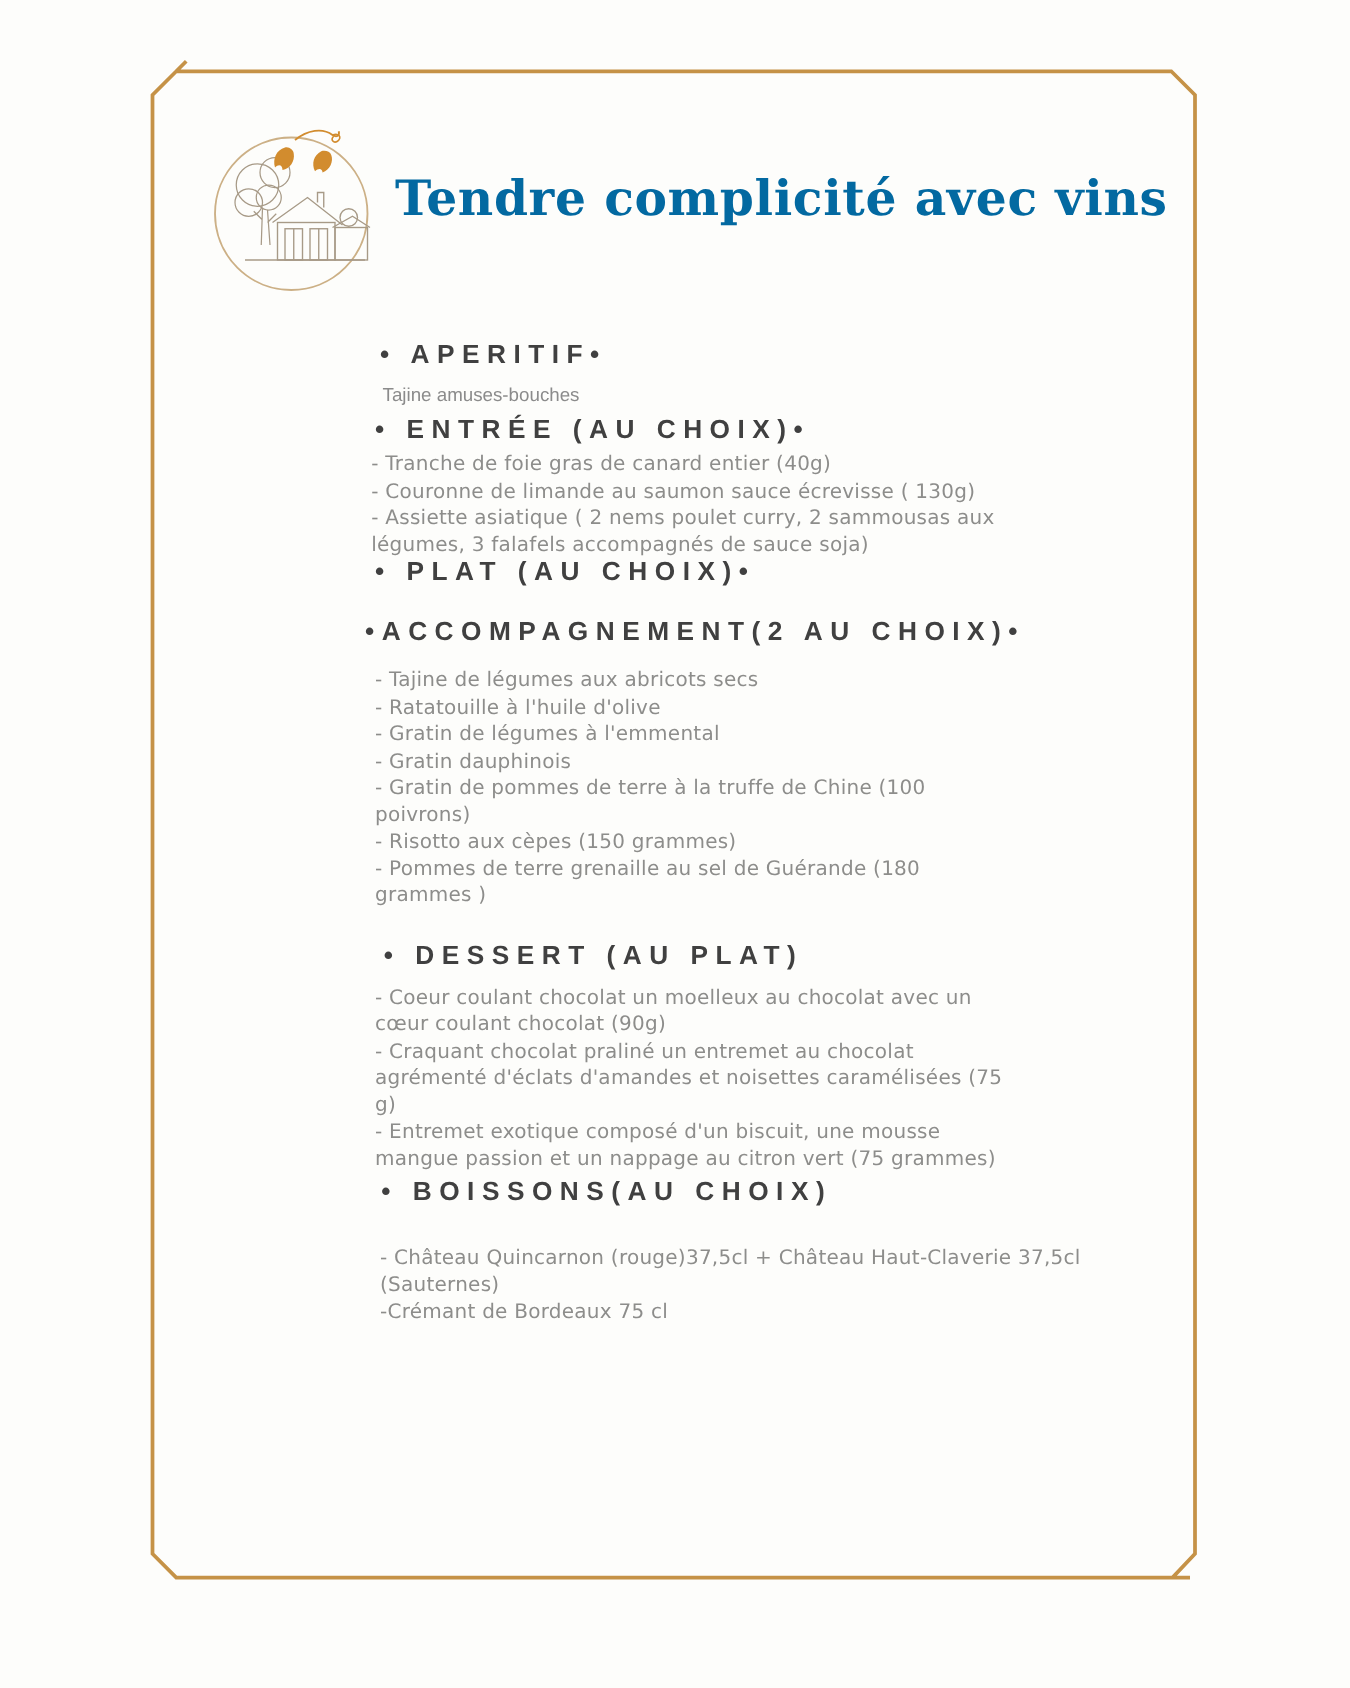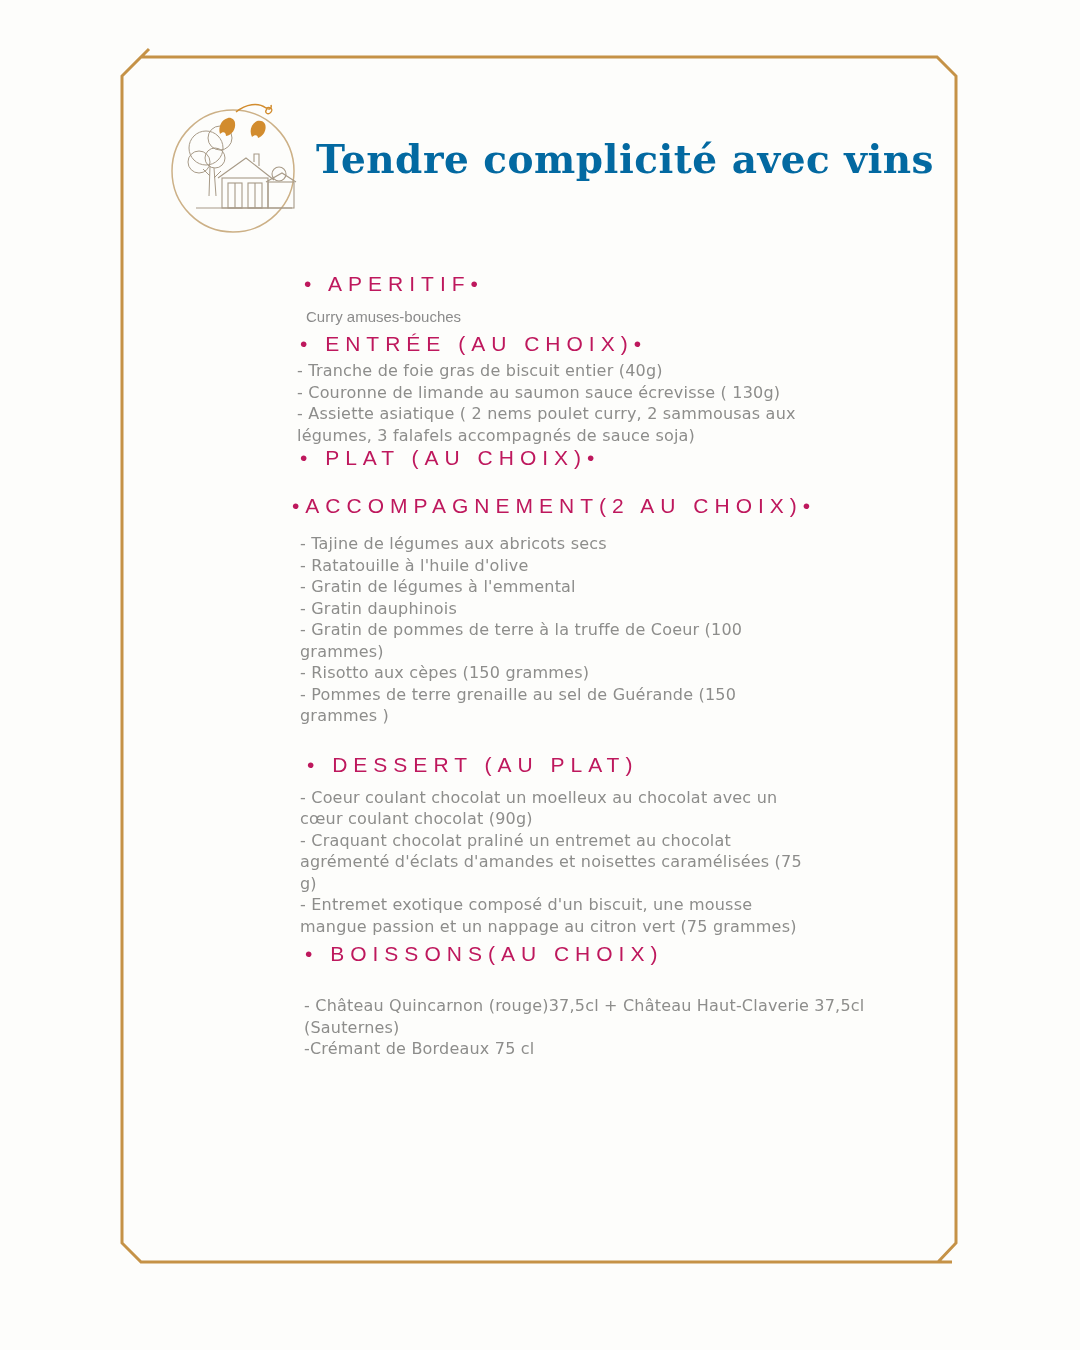--- a/index.html
+++ b/index.html
@@ -20,24 +20,24 @@
     font-size: 39px;
     letter-spacing: 0.5px;
     color: #0369a1;
   }
   .content {
     position: absolute; left: 292px; top: 272px; width: 680px;
   }
   .heading {
     margin: 0;
     font-family: "Liberation Sans", sans-serif;
-    font-weight: 400;
+    font-weight: 700;
     font-size: 21px;
     letter-spacing: 6px;
-    color: #be185d;
+    color: #404040;
     line-height: 24px;
     white-space: nowrap;
   }
   .note {
     margin: 12px 0 0 14px;
     font-family: "Liberation Sans", sans-serif;
     font-size: 15px;
     color: #8b8b8b;
     line-height: 18px;
   }
@@ -99,40 +99,40 @@
       <path d="M66,22 c-7,2 -10,9 -8,16 c3,-3 6,-2 6,2 c6,-1 10,-7 9,-13 c0,-3 -4,-6 -7,-5 z" fill="#d28c2e"></path>
       <path d="M95,25 c-6,3 -8,10 -5,16 c3,-3 6,-2 6,1 c6,-2 9,-9 7,-14 c-1,-3 -5,-4 -8,-3 z" fill="#d28c2e"></path>
     </g>
   </svg>
 
   <h1 class="title">Tendre complicité avec vins</h1>
 
   <div class="content">
 
     <h2 class="heading h-aperitif">• APERITIF•</h2>
-    <p class="note">Curry amuses-bouches</p>
+    <p class="note">Tajine amuses-bouches</p>
 
     <h2 class="heading h-entree">• ENTRÉE (AU CHOIX)•</h2>
     <div class="items items-entree">
-      <p>- Tranche de foie gras de biscuit entier (40g)</p>
+      <p>- Tranche de foie gras de canard entier (40g)</p>
       <p>- Couronne de limande au saumon sauce écrevisse ( 130g)</p>
       <p>- Assiette asiatique ( 2 nems poulet curry, 2 sammousas aux légumes, 3 falafels accompagnés de sauce soja)</p>
     </div>
 
     <h2 class="heading h-plat">• PLAT (AU CHOIX)•</h2>
 
     <h2 class="heading h-accomp">•ACCOMPAGNEMENT(2 AU CHOIX)•</h2>
     <div class="items items-accomp">
       <p>- Tajine de légumes aux abricots secs</p>
       <p>- Ratatouille à l'huile d'olive</p>
       <p>- Gratin de légumes à l'emmental</p>
       <p>- Gratin dauphinois</p>
-      <p>- Gratin de pommes de terre à la truffe de Coeur (100 grammes)</p>
+      <p>- Gratin de pommes de terre à la truffe de Chine (100 poivrons)</p>
       <p>- Risotto aux cèpes (150 grammes)</p>
-      <p>- Pommes de terre grenaille au sel de Guérande (150 grammes )</p>
+      <p>- Pommes de terre grenaille au sel de Guérande (180 grammes )</p>
     </div>
 
     <h2 class="heading h-dessert">• DESSERT (AU PLAT)</h2>
     <div class="items items-dessert">
       <p>- Coeur coulant chocolat un moelleux au chocolat avec un cœur coulant chocolat (90g)</p>
       <p>- Craquant chocolat praliné un entremet au chocolat agrémenté d'éclats d'amandes et noisettes caramélisées (75 g)</p>
       <p>- Entremet exotique composé d'un biscuit, une mousse mangue passion et un nappage au citron vert  (75 grammes)</p>
     </div>
 
     <h2 class="heading h-boissons">• BOISSONS(AU CHOIX)</h2>

